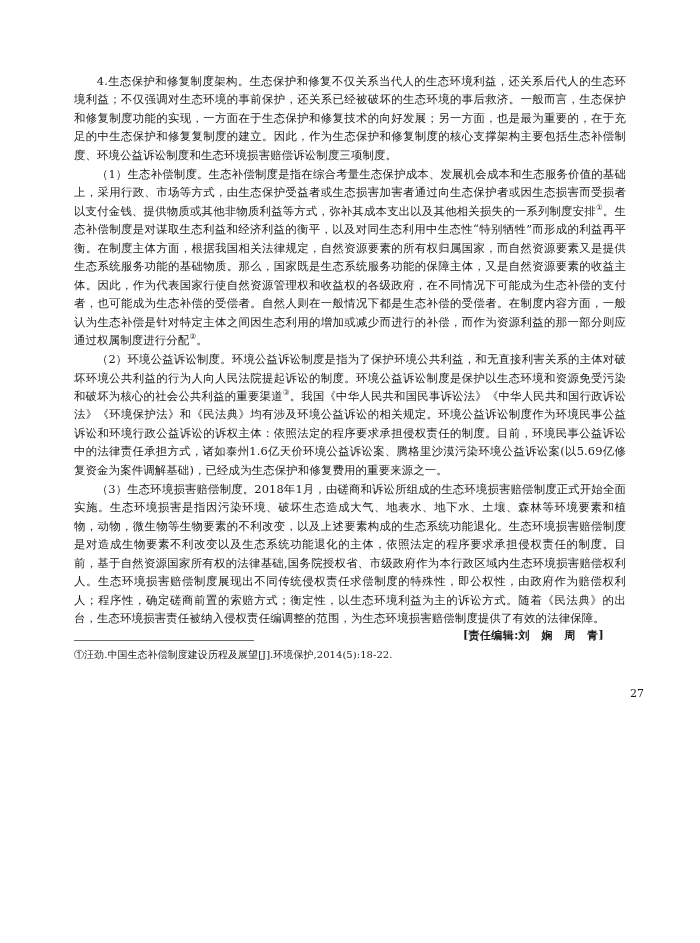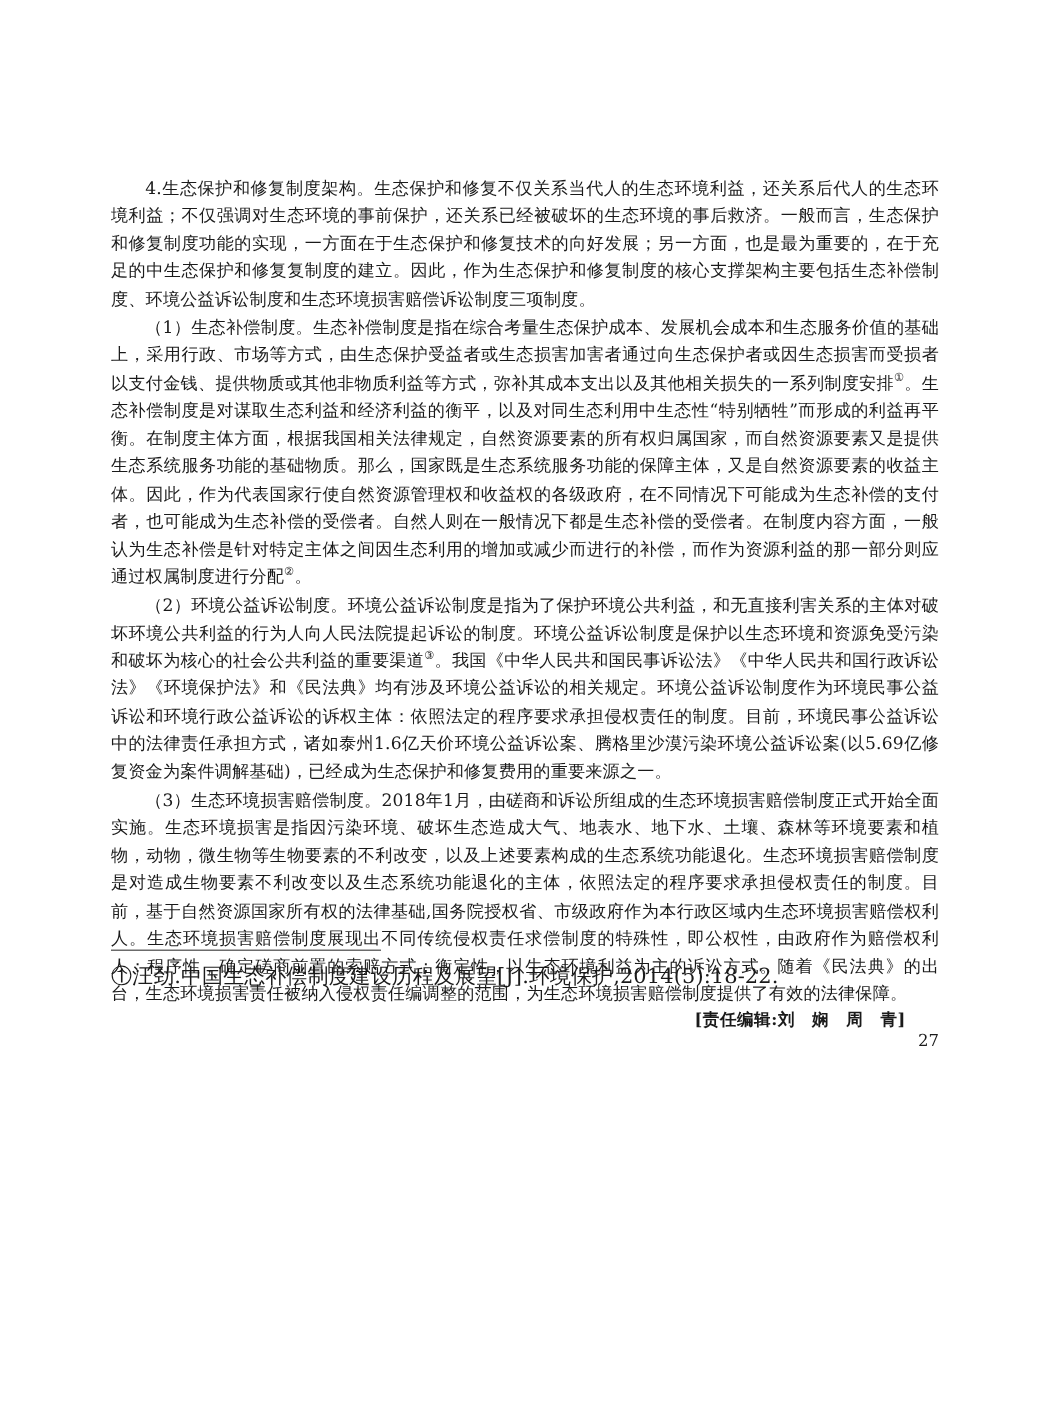--- a/index.html
+++ b/index.html
@@ -13,21 +13,21 @@
     font-family: "DejaVu Serif", "Liberation Serif", serif;
     color: #1a1a1a;
     position: relative;
     overflow: hidden;
   }
   .page {
     position: relative;
     width: 700px;
     height: 726px;
     box-sizing: border-box;
-    padding: 116px 74px 0 74px;
+    padding: 72px 74px 0 74px;
   }
   .body-text {
     font-size: 11.4px;
     line-height: 1.62;
     text-align: justify;
     text-justify: inter-ideograph;
     letter-spacing: 0.15px;
   }
   .para {
     margin: 0 0 0.5px 0;
@@ -46,37 +46,37 @@
     font-size: 11px;
     font-weight: bold;
     letter-spacing: 0.4px;
     padding-right: 22px;
   }
   .footnotes {
     position: absolute;
     left: 74px;
     right: 74px;
     bottom: 62px;
-    font-size: 14px;
+    font-size: 10px;
     line-height: 1.78;
     color: #1a1a1a;
   }
   .fn-rule {
     width: 180px;
     height: 1px;
     background: #6b6b6b;
     margin-bottom: 5px;
   }
   .fn-item {
     margin: 0;
     letter-spacing: 0.05px;
   }
   .page-number {
     position: absolute;
-    right: 74px;
+    right: 56px;
     bottom: 26px;
     font-size: 11px;
     color: #1a1a1a;
   }
 </style>
 </head>
 <body>
 
 <div class="page">
 

